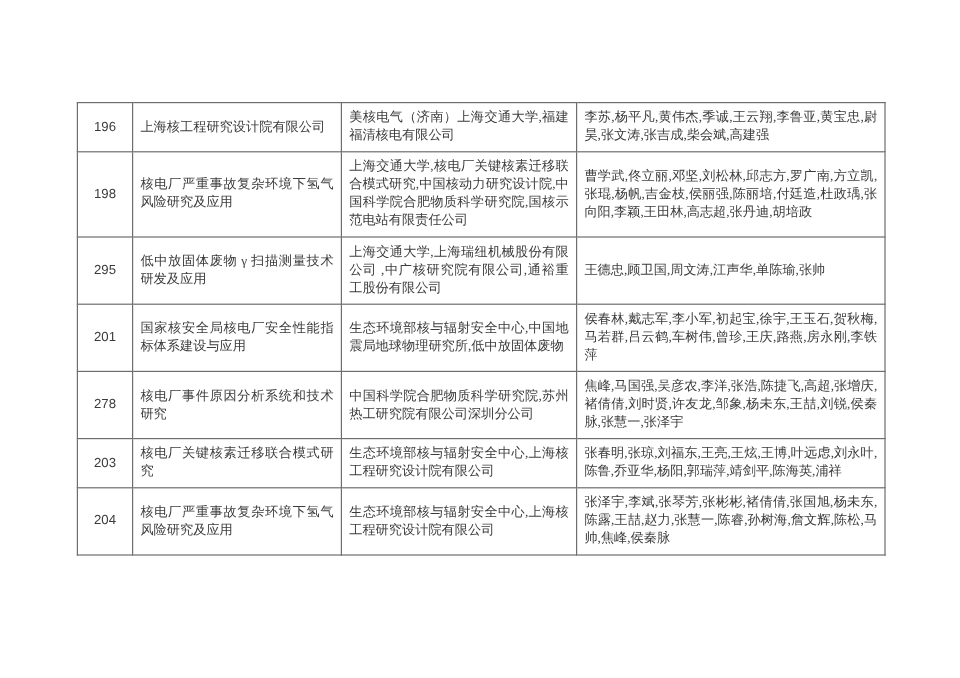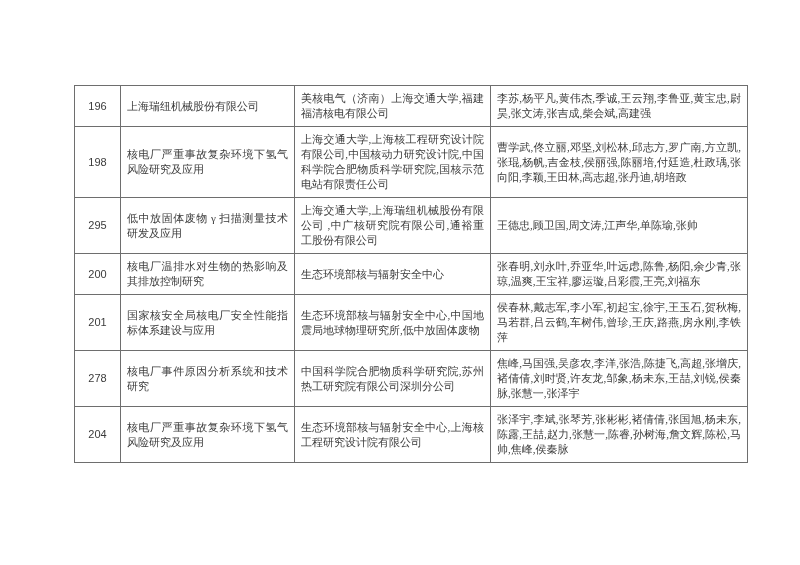--- a/index.html
+++ b/index.html
@@ -15,21 +15,21 @@
     color: #3b3b3b;
   }
   .page {
     position: relative;
     width: 800px;
     height: 565px;
     background: #ffffff;
   }
   table.projects {
     position: absolute;
-    left: 74px;
+    left: 64px;
     top: 85px;
     width: 673px;
     border-collapse: collapse;
     table-layout: fixed;
     font-size: 11px;
     line-height: 15px;
   }
   table.projects td {
     border: 1px solid #6e6e6e;
     vertical-align: middle;
@@ -60,40 +60,40 @@
       <col class="c-title">
       <col class="c-org">
       <col class="c-people">
     </colgroup>
     <tbody id="rows">
   <tr>
     <td class="no">
       <span>196</span>
     </td>
     <td class="title">
-      <span>上海瑞纽机械股份有限公司</span>
+      <span>上海核工程研究设计院有限公司</span>
     </td>
     <td class="org">
       <span>美核电气（济南）上海交通大学,福建福清核电有限公司</span>
     </td>
     <td class="people">
       <span>李苏,杨平凡,黄伟杰,季诚,王云翔,李鲁亚,黄宝忠,尉昊,张文涛,张吉成,柴会斌,高建强</span>
     </td>
   </tr>
 
 
   <tr>
     <td class="no">
       <span>198</span>
     </td>
     <td class="title">
       <span>核电厂严重事故复杂环境下氢气风险研究及应用</span>
     </td>
     <td class="org">
-      <span>上海交通大学,上海核工程研究设计院有限公司,中国核动力研究设计院,中国科学院合肥物质科学研究院,国核示范电站有限责任公司</span>
+      <span>上海交通大学,核电厂关键核素迁移联合模式研究,中国核动力研究设计院,中国科学院合肥物质科学研究院,国核示范电站有限责任公司</span>
     </td>
     <td class="people">
       <span>曹学武,佟立丽,邓坚,刘松林,邱志方,罗广南,方立凯,张琨,杨帆,吉金枝,侯丽强,陈丽培,付廷造,杜政瑀,张向阳,李颖,王田林,高志超,张丹迪,胡培政</span>
     </td>
   </tr>
 
   <tr>
     <td class="no">
       <span>295</span>
     </td>
@@ -101,34 +101,20 @@
       <span>低中放固体废物 γ 扫描测量技术研发及应用</span>
     </td>
     <td class="org">
       <span>上海交通大学,上海瑞纽机械股份有限公司 ,中广核研究院有限公司,通裕重工股份有限公司</span>
     </td>
     <td class="people">
       <span>王德忠,顾卫国,周文涛,江声华,单陈瑜,张帅</span>
     </td>
   </tr>
 
-  <tr>
-    <td class="no">
-      <span>200</span>
-    </td>
-    <td class="title">
-      <span>核电厂温排水对生物的热影响及其排放控制研究</span>
-    </td>
-    <td class="org">
-      <span>生态环境部核与辐射安全中心</span>
-    </td>
-    <td class="people">
-      <span>张春明,刘永叶,乔亚华,叶远虑,陈鲁,杨阳,余少青,张琼,温爽,王宝祥,廖运璇,吕彩霞,王亮,刘福东</span>
-    </td>
-  </tr>
 
   <tr>
     <td class="no">
       <span>201</span>
     </td>
     <td class="title">
       <span>国家核安全局核电厂安全性能指标体系建设与应用</span>
     </td>
     <td class="org">
       <span>生态环境部核与辐射安全中心,中国地震局地球物理研究所,低中放固体废物</span>
@@ -146,20 +132,34 @@
       <span>核电厂事件原因分析系统和技术研究</span>
     </td>
     <td class="org">
       <span>中国科学院合肥物质科学研究院,苏州热工研究院有限公司深圳分公司</span>
     </td>
     <td class="people">
       <span>焦峰,马国强,吴彦农,李洋,张浩,陈捷飞,高超,张增庆,褚倩倩,刘时贤,许友龙,邹象,杨未东,王喆,刘锐,侯秦脉,张慧一,张泽宇</span>
     </td>
   </tr>
 
+  <tr>
+    <td class="no">
+      <span>203</span>
+    </td>
+    <td class="title">
+      <span>核电厂关键核素迁移联合模式研究</span>
+    </td>
+    <td class="org">
+      <span>生态环境部核与辐射安全中心,上海核工程研究设计院有限公司</span>
+    </td>
+    <td class="people">
+      <span>张春明,张琼,刘福东,王亮,王炫,王博,叶远虑,刘永叶,陈鲁,乔亚华,杨阳,郭瑞萍,靖剑平,陈海英,浦祥</span>
+    </td>
+  </tr>
 
   <tr>
     <td class="no">
       <span>204</span>
     </td>
     <td class="title">
       <span>核电厂严重事故复杂环境下氢气风险研究及应用</span>
     </td>
     <td class="org">
       <span>生态环境部核与辐射安全中心,上海核工程研究设计院有限公司</span>

